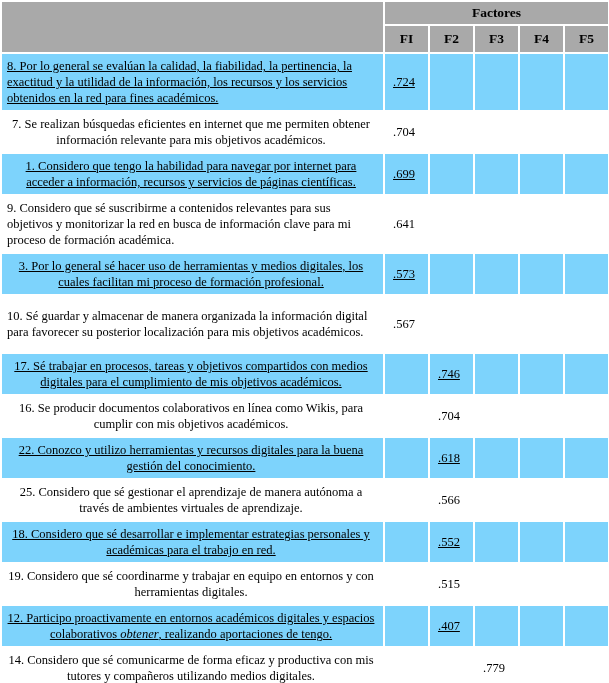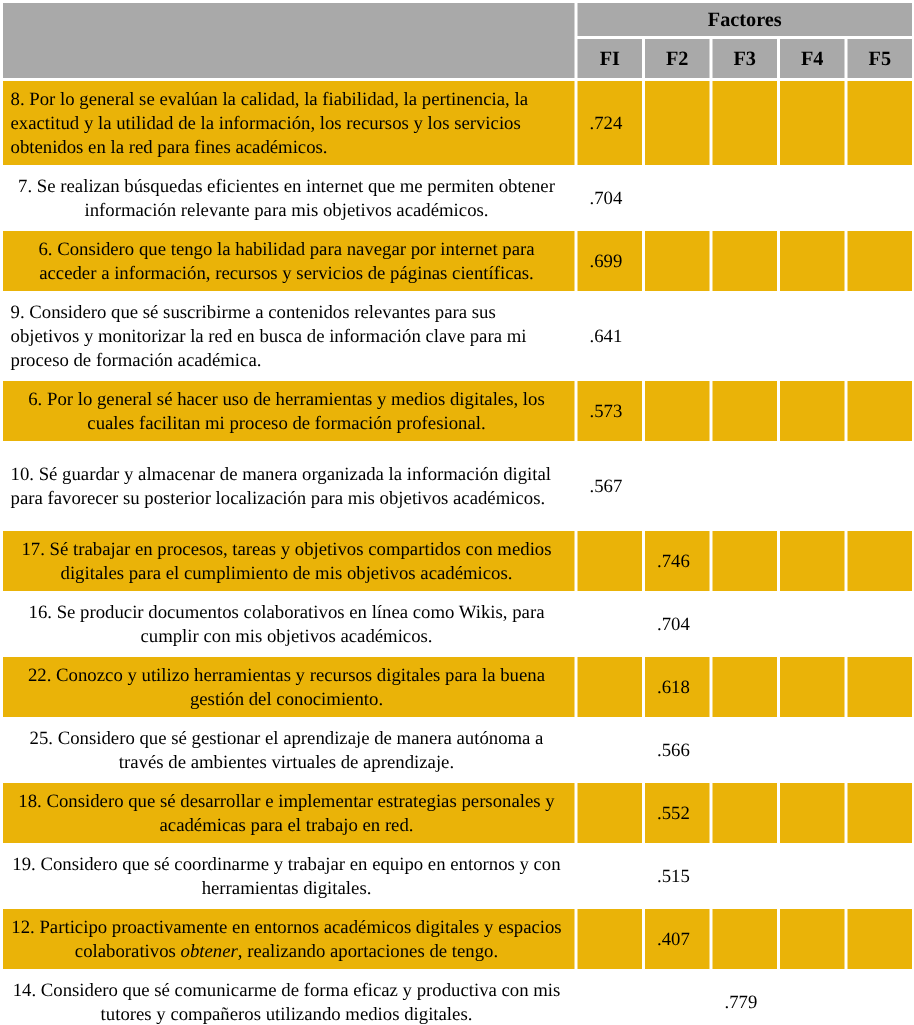--- a/index.html
+++ b/index.html
@@ -40,21 +40,21 @@
   .hdr-cols th { height: 24px; margin-top: 48px; }
 
   td.q {
     padding: 4px 8px 4px 5px;
     text-align: left;
   }
   td.v {
     padding: 4px 2px 4px 8px;
     text-align: left;
   }
-  tr.g td { background: #eab308; }
+  tr.g td { background: #7dd3fc; text-decoration: underline; }
   tr.w td { background: #ffffff; }
 
   tr.h3 td.q { height: 48px; }  
   tr.h2 td.q { height: 32px; text-align: center; }  
 </style>
 </head>
 <body>
 
 <div class="page">
 <table class="factors">
@@ -90,37 +90,37 @@
     </tr>
     <tr class="w h2">
       <td class="q">7. Se realizan búsquedas eficientes en internet que me permiten obtener información relevante para mis objetivos académicos.</td>
       <td class="v">.704</td>
       <td class="v"></td>
       <td class="v"></td>
       <td class="v"></td>
       <td class="v"></td>
     </tr>
     <tr class="g h2">
-      <td class="q">6. Considero que tengo la habilidad para navegar por internet para acceder a información, recursos y servicios de páginas científicas.</td>
+      <td class="q">1. Considero que tengo la habilidad para navegar por internet para acceder a información, recursos y servicios de páginas científicas.</td>
       <td class="v">.699</td>
       <td class="v"></td>
       <td class="v"></td>
       <td class="v"></td>
       <td class="v"></td>
     </tr>
     <tr class="w h3">
       <td class="q">9. Considero que sé suscribirme a contenidos relevantes para sus objetivos y monitorizar la red en busca de información clave para mi proceso de formación académica.</td>
       <td class="v">.641</td>
       <td class="v"></td>
       <td class="v"></td>
       <td class="v"></td>
       <td class="v"></td>
     </tr>
     <tr class="g h2">
-      <td class="q">6. Por lo general sé hacer uso de herramientas y medios digitales, los cuales facilitan mi proceso de formación profesional.</td>
+      <td class="q">3. Por lo general sé hacer uso de herramientas y medios digitales, los cuales facilitan mi proceso de formación profesional.</td>
       <td class="v">.573</td>
       <td class="v"></td>
       <td class="v"></td>
       <td class="v"></td>
       <td class="v"></td>
     </tr>
     <tr class="w h3">
       <td class="q">10. Sé guardar y almacenar de manera organizada la información digital para favorecer su posterior localización para mis objetivos académicos.</td>
       <td class="v">.567</td>
       <td class="v"></td>

